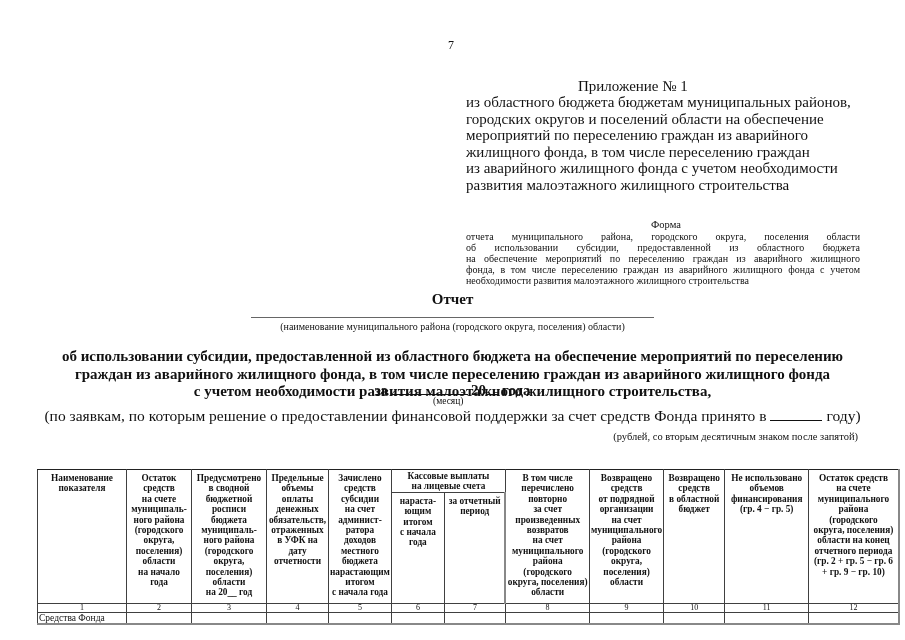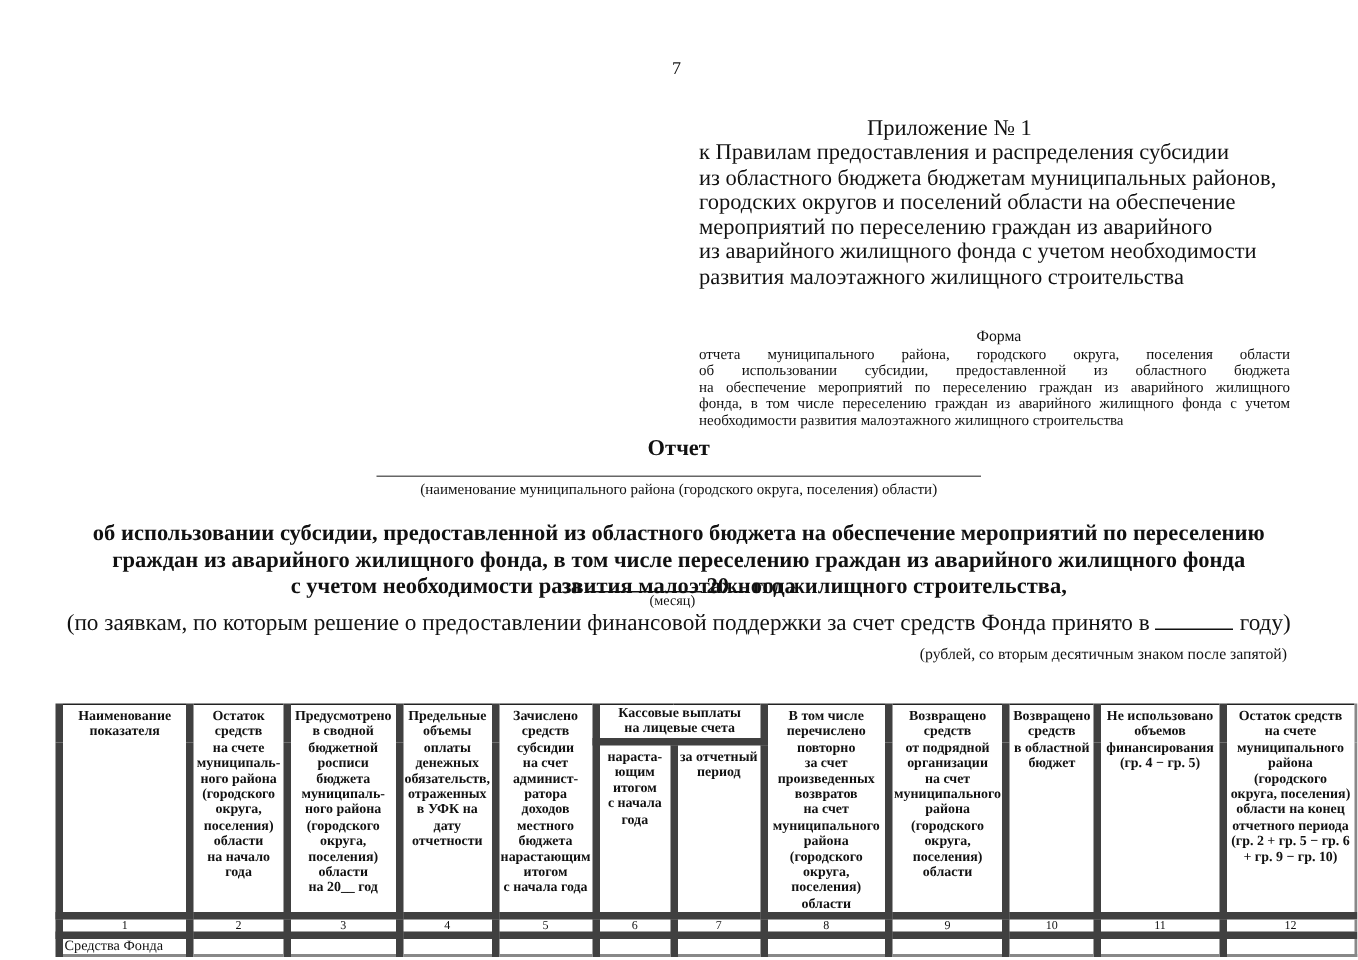--- a/index.html
+++ b/index.html
@@ -23,42 +23,42 @@
   .period { top: 381.5px; font-size: 15px; line-height: 17px; font-weight: bold; }
   .blank { display: inline-block; border-bottom: 1.2px solid #111; vertical-align: baseline; height: 12px; }
   .blank-month { width: 76px; margin: 0 3px 0 4px; }
   .blank-year { width: 13px; margin-right: 3px; }
   .blank-app { width: 52px; margin: 0 4px; height: 11px; border-bottom-width: 1px; }
   .month-caption { top: 396px; left: 410px; font-size: 9.5px; line-height: 11px; padding-left: 23px; }
   .apps-note { top: 407px; font-size: 15.5px; line-height: 18px; }
   .units-note { top: 431px; right: 47px; font-size: 10.5px; line-height: 12px; margin-left: 16px; }
 
   table.report { position: absolute; top: 441px; left: 37px; border-collapse: collapse; table-layout: fixed; margin-top: 28px; }
-  table.report td { border: 5px solid #404040; padding: 0 1px; text-align: center; vertical-align: top; overflow: hidden; }
+  table.report td { border: 1px solid #404040; padding: 0 1px; text-align: center; vertical-align: top; overflow: hidden; }
   .hdr { font-weight: bold; font-size: 9.3px; line-height: 10.4px; white-space: pre-line; padding-top: 3px !important; }
   .grp { height: 20px; padding-top: 1px !important; }
   .sub { height: 107px; }
   .num td { font-size: 8px; line-height: 8px; height: 8px; padding: 0; }
   .datarow td { height: 10px; font-size: 9.5px; line-height: 10px; padding: 0 2px; }
   .datarow td.label { text-align: left; }
   table.report tr:first-child td { border-top: 1.5px solid #222; }
   table.report td:last-child { border-right: 2px solid #888; }
   table.report tr:last-child td { border-bottom: 2px solid #888; }
 </style>
 </head>
 <body>
 
 <div class="abs page-number">7</div>
 
 <div class="abs appendix-title">Приложение № 1</div>
 <div class="abs appendix-lines">
-  <div>к Правилам предоставления и распределения субсидии</div>
   <div>из областного бюджета бюджетам муниципальных районов,</div>
   <div>городских округов и поселений области на обеспечение</div>
   <div>мероприятий по переселению граждан из аварийного</div>
+  <div>жилищного фонда, в том числе переселению граждан</div>
   <div>из аварийного жилищного фонда с учетом необходимости</div>
   <div>развития малоэтажного жилищного строительства</div>
 </div>
 
 <div class="abs form-title">Форма</div>
 <div class="abs form-lines">
   <div>отчета муниципального района, городского округа, поселения области</div>
   <div>об использовании субсидии, предоставленной из областного бюджета</div>
   <div>на обеспечение мероприятий по переселению граждан из аварийного жилищного</div>
   <div>фонда, в том числе переселению граждан из аварийного жилищного фонда с учетом</div>

